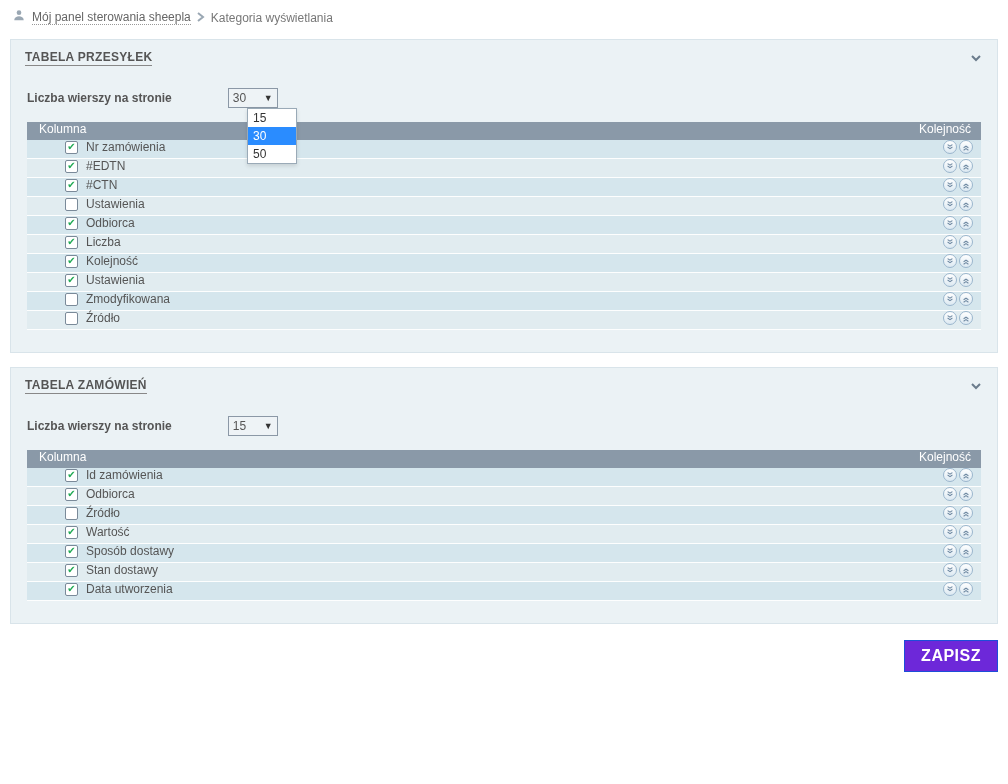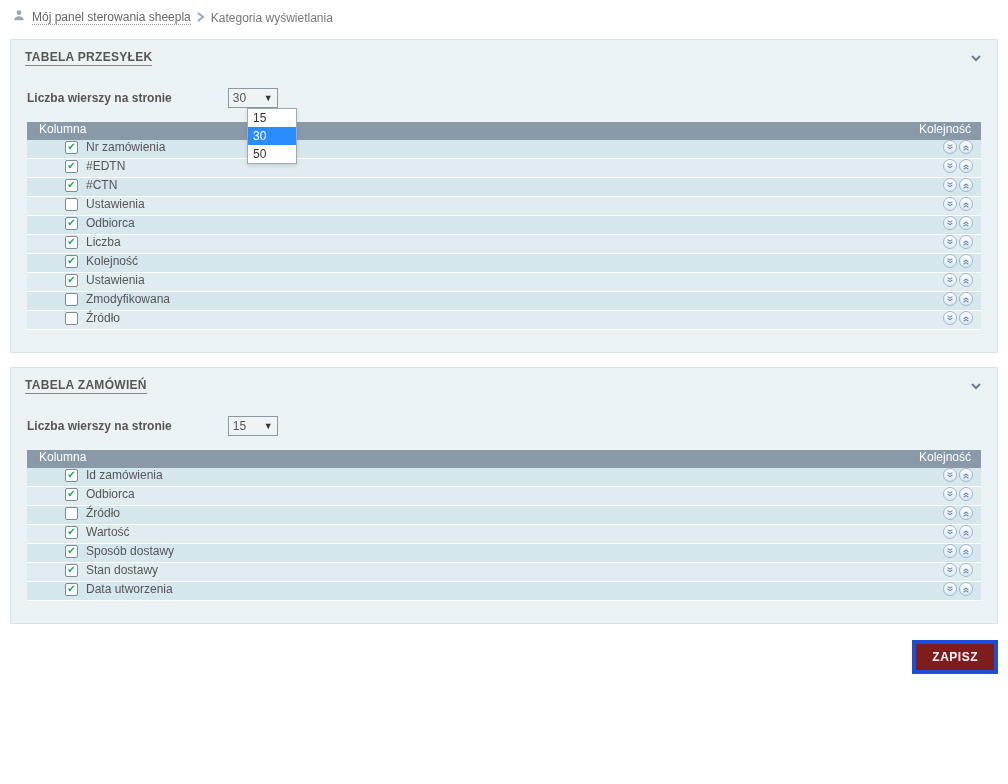--- a/index.html
+++ b/index.html
@@ -136,27 +136,27 @@
     background: linear-gradient(#fff,#dce9f2);
     display: flex;
     align-items: center;
     justify-content: center;
     cursor: pointer;
   }
   .circle-btn svg { display: block; }
 
   .save-wrap { display: flex; justify-content: flex-end; padding: 2px 10px 10px; }
   .save-btn {
-    background: #7f1d1d;
+    background: #6d28d9;
     color: #fff;
-    border: 4px solid #1d4ed8;
+    border: 1px solid #1d4ed8;
     padding: 6px 16px;
     font-weight: bold;
     letter-spacing: .5px;
-    font-size: 12px;
+    font-size: 16px;
     cursor: pointer;
   }
 
   .collapse-icon { display:inline-flex; }
 </style>
 </head>
 <body>
 
 <div class="breadcrumb">
   <span class="user-icon-svg">

